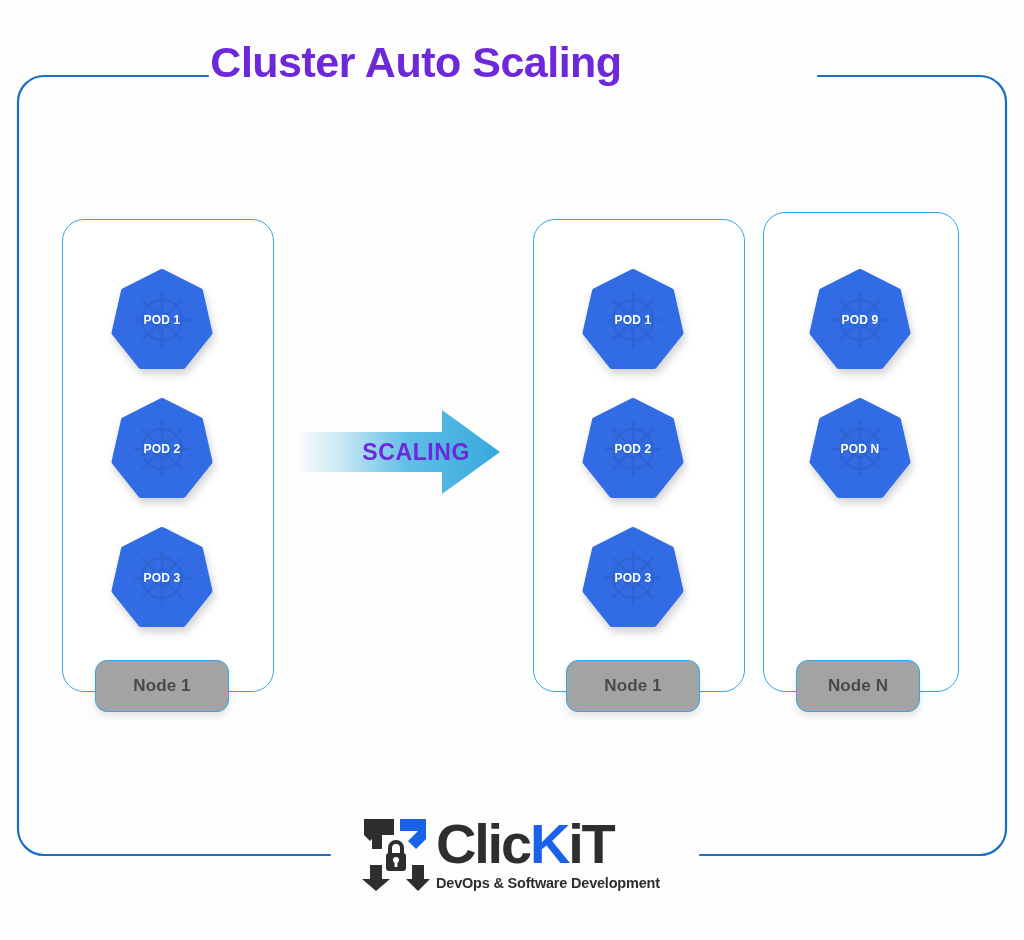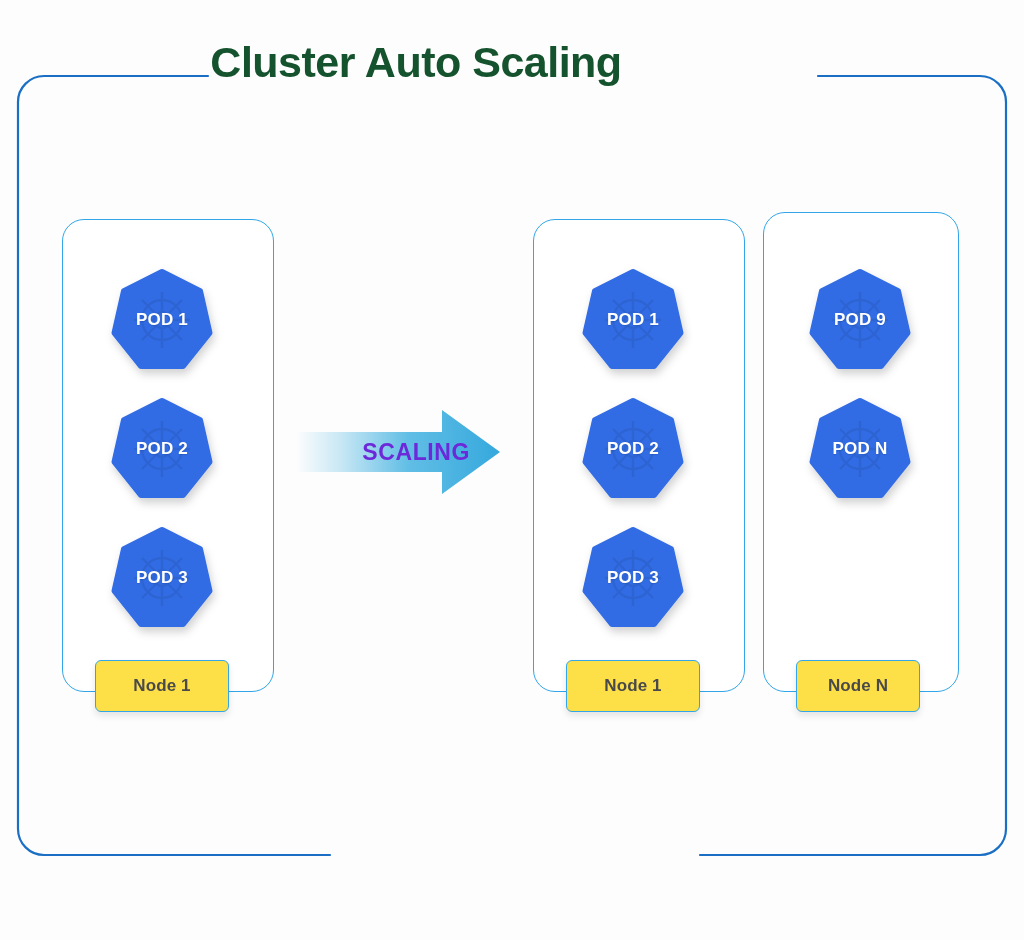--- a/index.html
+++ b/index.html
@@ -35,21 +35,21 @@
   
   .title {
     position: absolute;
     left: 0;
     top: 38px;
     width: 832px;
     text-align: center;
     font-size: 43px;
     font-weight: bold;
     letter-spacing: -0.5px;
-    color: #14532d;
+    color: #6d28d9;
     white-space: nowrap;
   }
 
   
   .node-box {
     position: absolute;
     background: #ffffff;
     border: 1.6px solid #32a6e8;
     border-radius: 22px;
     box-sizing: border-box;
@@ -73,33 +73,33 @@
   }
   .pod .pod-label {
     position: absolute;
     left: 0; top: 0;
     width: 100px;
     height: 100px;
     display: flex;
     align-items: center;
     justify-content: center;
     color: #ffffff;
-    font-size: 17px;
+    font-size: 12px;
     font-weight: bold;
     letter-spacing: 0.2px;
     text-shadow: 0 1px 1px rgba(20,60,130,0.25);
     white-space: nowrap;
   }
 
   
   .node-chip {
     position: absolute;
-    background: #fde047;
+    background: #a3a3a3;
     border: 1.6px solid #32a6e8;
-    border-radius: 6px;
+    border-radius: 12px;
     box-sizing: border-box;
     display: flex;
     align-items: center;
     justify-content: center;
     color: #4a4a4a;
     font-size: 17px;
     font-weight: bold;
     letter-spacing: 0.1px;
     box-shadow: 0 4px 7px rgba(0,0,0,0.10);
     white-space: nowrap;
@@ -364,14 +364,29 @@
         <line x1="56" y1="56" x2="70" y2="70"></line>
         <line x1="70" y1="30" x2="56" y2="44"></line>
         <line x1="44" y1="56" x2="30" y2="70"></line>
       </g>
     </svg>
     <div class="pod-label">POD N</div>
   </div>
 
   <div class="node-chip c3">Node N</div>
 
+  <div class="logo">
+    <svg class="logo-mark" viewBox="0 0 74 76">
+      <path d="M4 4 L34 4 L34 20 L22 20 L22 34 L12 34 L12 20 L4 20 Z" fill="#2e2e2e"></path>
+      <path d="M4 4 L18 18 L10 26 L4 20 Z" fill="#2e2e2e"></path>
+      <path d="M40 4 L66 4 L66 24 L56 34 L48 26 L58 16 L40 16 Z" fill="#1a62e8"></path>
+      <path d="M10 50 L22 50 L22 64 L30 64 L16 76 L2 64 L10 64 Z" fill="#2e2e2e"></path>
+      <path d="M52 50 L64 50 L64 64 L70 64 L58 76 L46 64 L52 64 Z" fill="#2e2e2e"></path>
+      <rect x="26" y="38" width="20" height="18" rx="3" fill="#2e2e2e"></rect>
+      <path d="M30 38 V33 a6 6 0 0 1 12 0 V38" fill="none" stroke="#2e2e2e" stroke-width="4"></path>
+      <circle cx="36" cy="45" r="3" fill="#ffffff"></circle>
+      <rect x="34.6" y="45" width="2.8" height="7" fill="#ffffff"></rect>
+    </svg>
+    <div class="logo-word"><span>Clic</span><span class="k-blue">K</span><span>iT</span></div>
+    <div class="logo-tag">DevOps &amp; Software Development</div>
+  </div>
 
 </div>
 
 </body></html>

